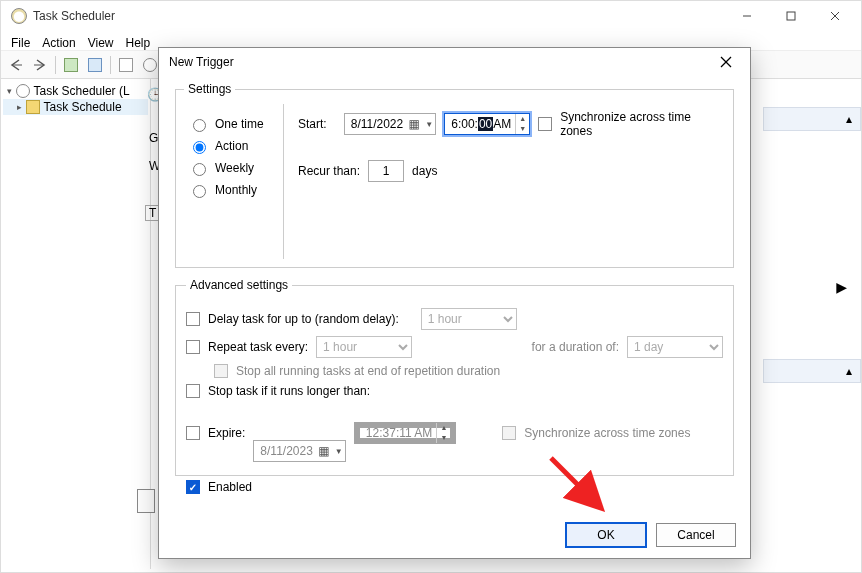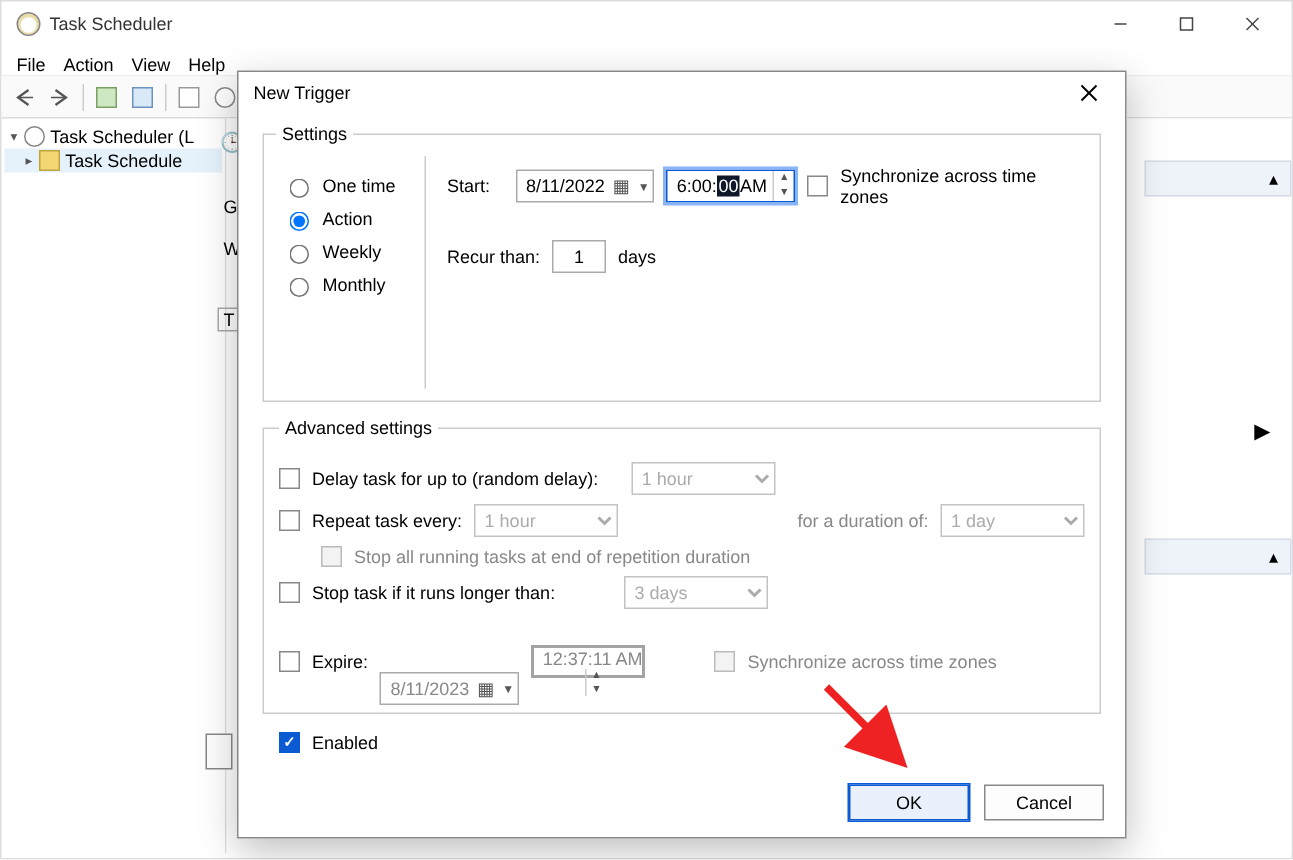--- a/index.html
+++ b/index.html
@@ -195,21 +195,21 @@
   .time-input {
     display:inline-flex; align-items:center;
     height:22px;
     padding: 0 0 0 6px; gap:0;
     background:#fff;
   }
   .time-input.focus {
     border:1px solid #0a5ad4;
     outline: 2px solid #8ab4f8;
   }
-  .time-input.plain { border:2px solid #a3a3a3;flex-direction:column;}
+  .time-input.plain { border:6px solid #a3a3a3;}
   .time-input .hi { background:#0f172a; color:#fff; padding:0 1px;}
   .time-input .spin {
     width:14px; height:20px; border-left:1px solid #ccc;
     display:flex; flex-direction:column; margin-left:4px;
   }
   .time-input .spin span { flex:1; font-size:7px; line-height:9px; text-align:center; color:#555;}
 
   .num-input { width:36px; text-align:center; }
 
   fieldset.adv {
@@ -473,23 +473,20 @@
         </div>
 
         <div class="arow indent">
           <span class="chk-disabled"></span>
           <span>Stop all running tasks at end of repetition duration</span>
         </div>
 
         <div class="arow">
           <span class="chk-empty"></span>
           <span style="width:200px;">Stop task if it runs longer than:</span>
-          <select class="sel-small" disabled="">
-            <option>3 days</option>
-          </select>
         </div>
 
         <div class="arow">
           <span class="chk-empty"></span>
           <span>Expire:</span>
           <span class="date-input disabled">
             <span>8/11/2023</span>
             <span class="cal">▦</span>
             <span class="dd">▼</span>
           </span>

